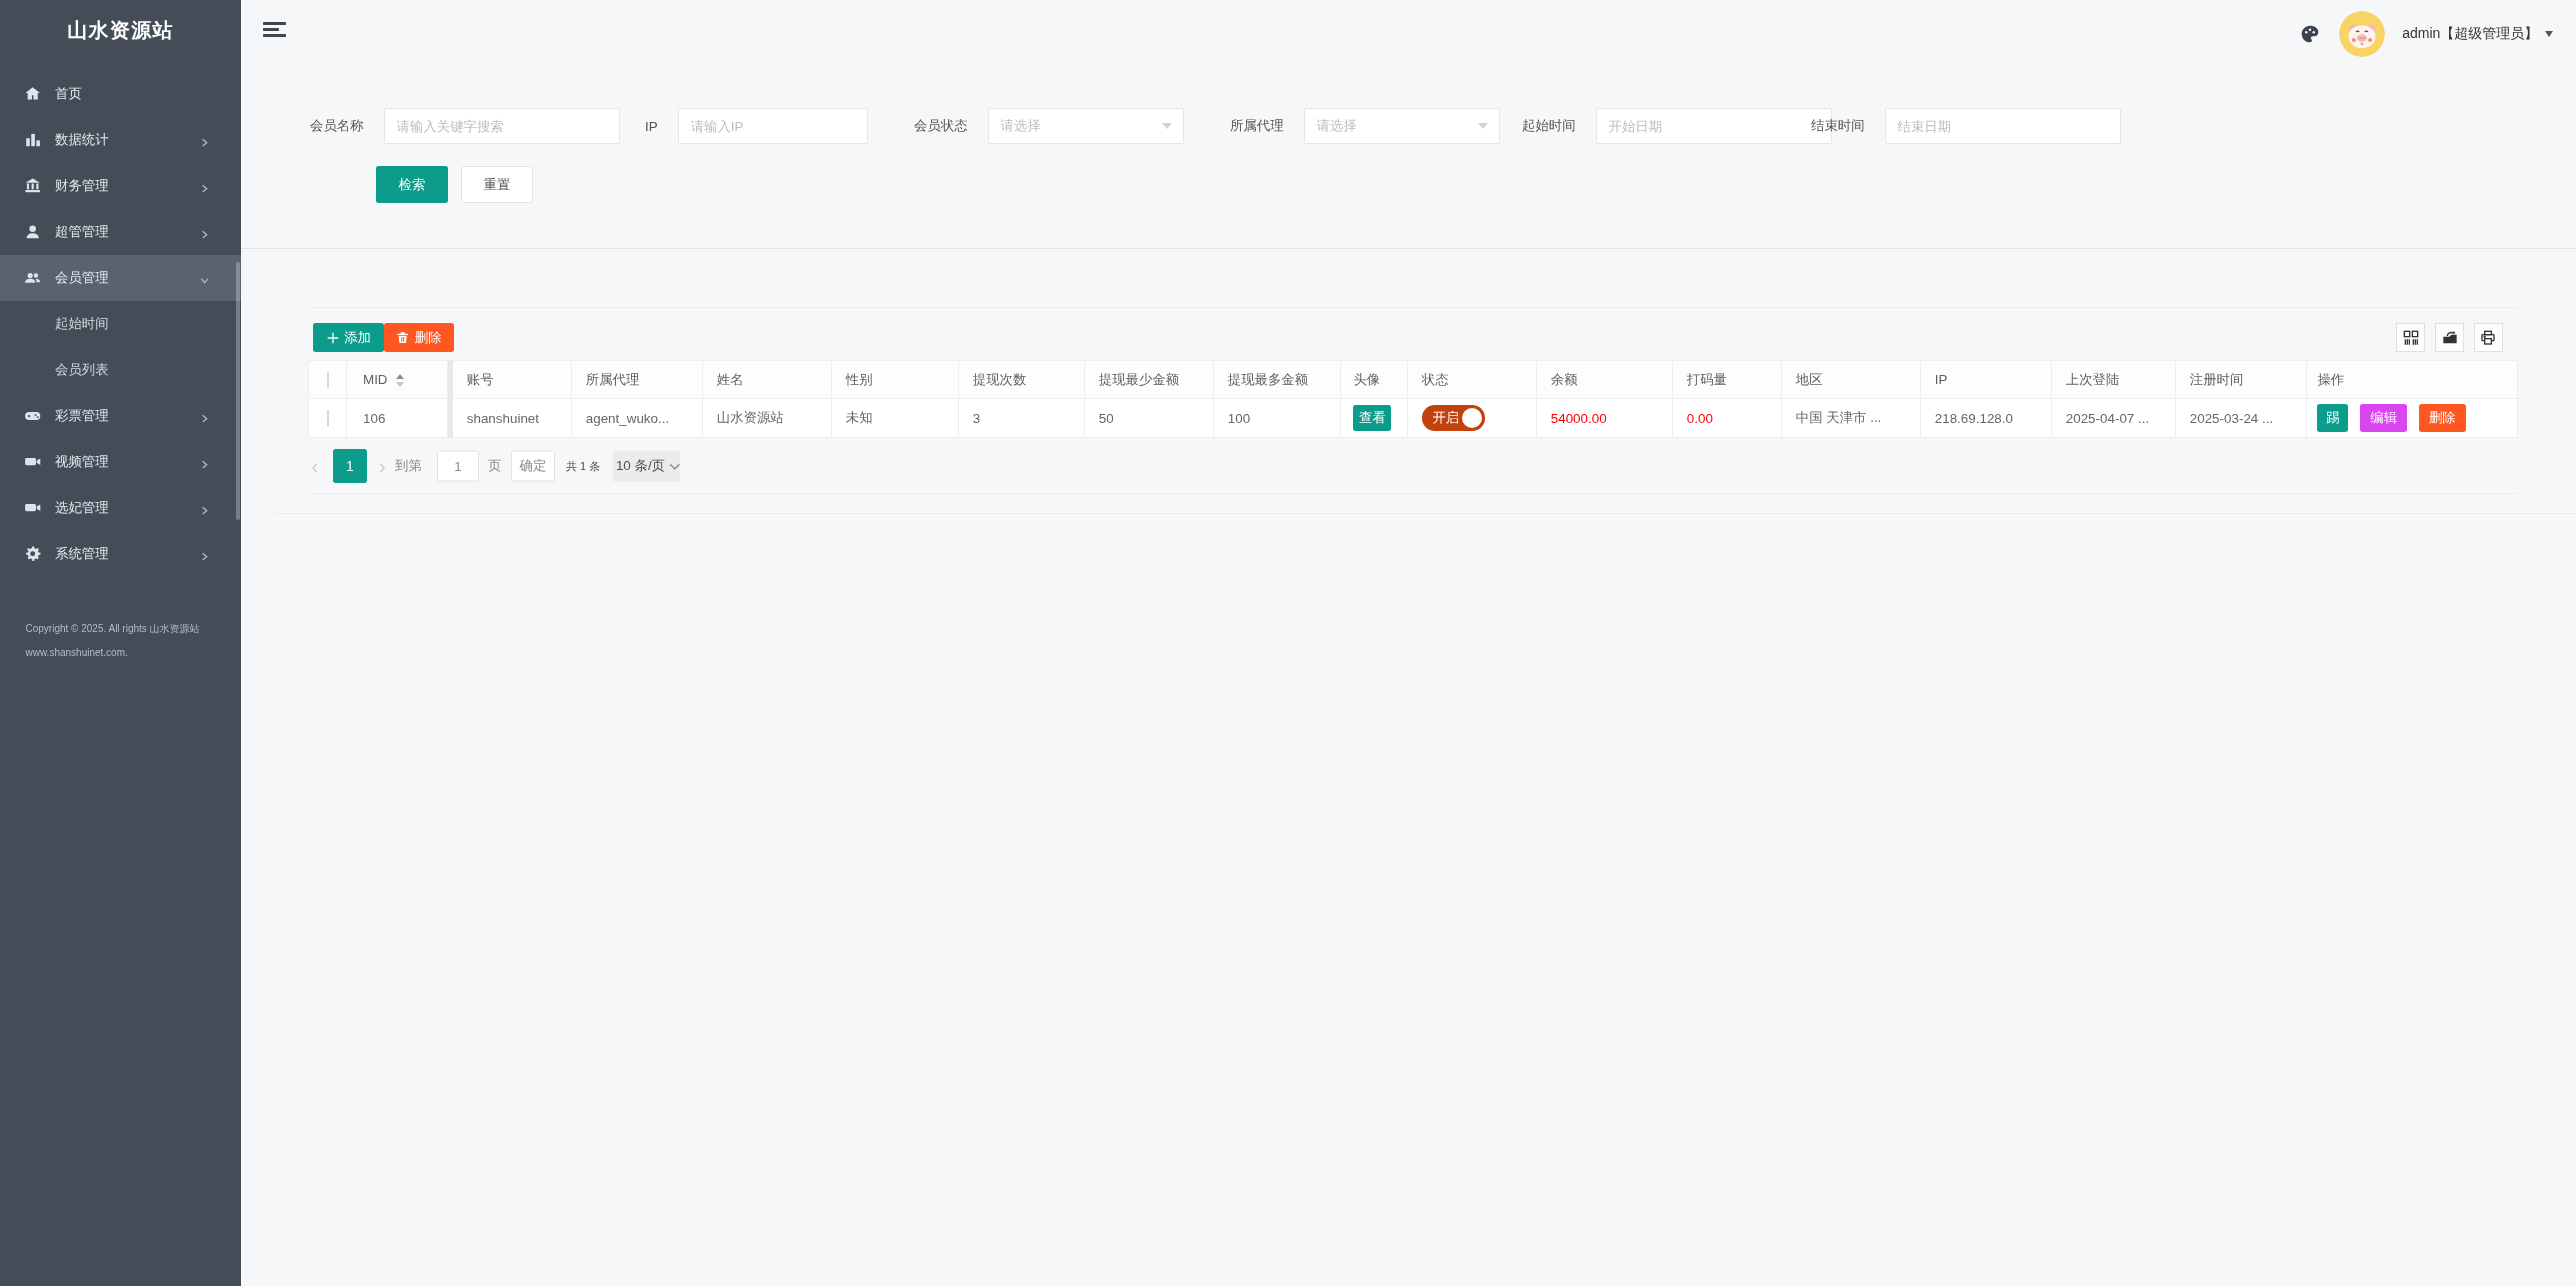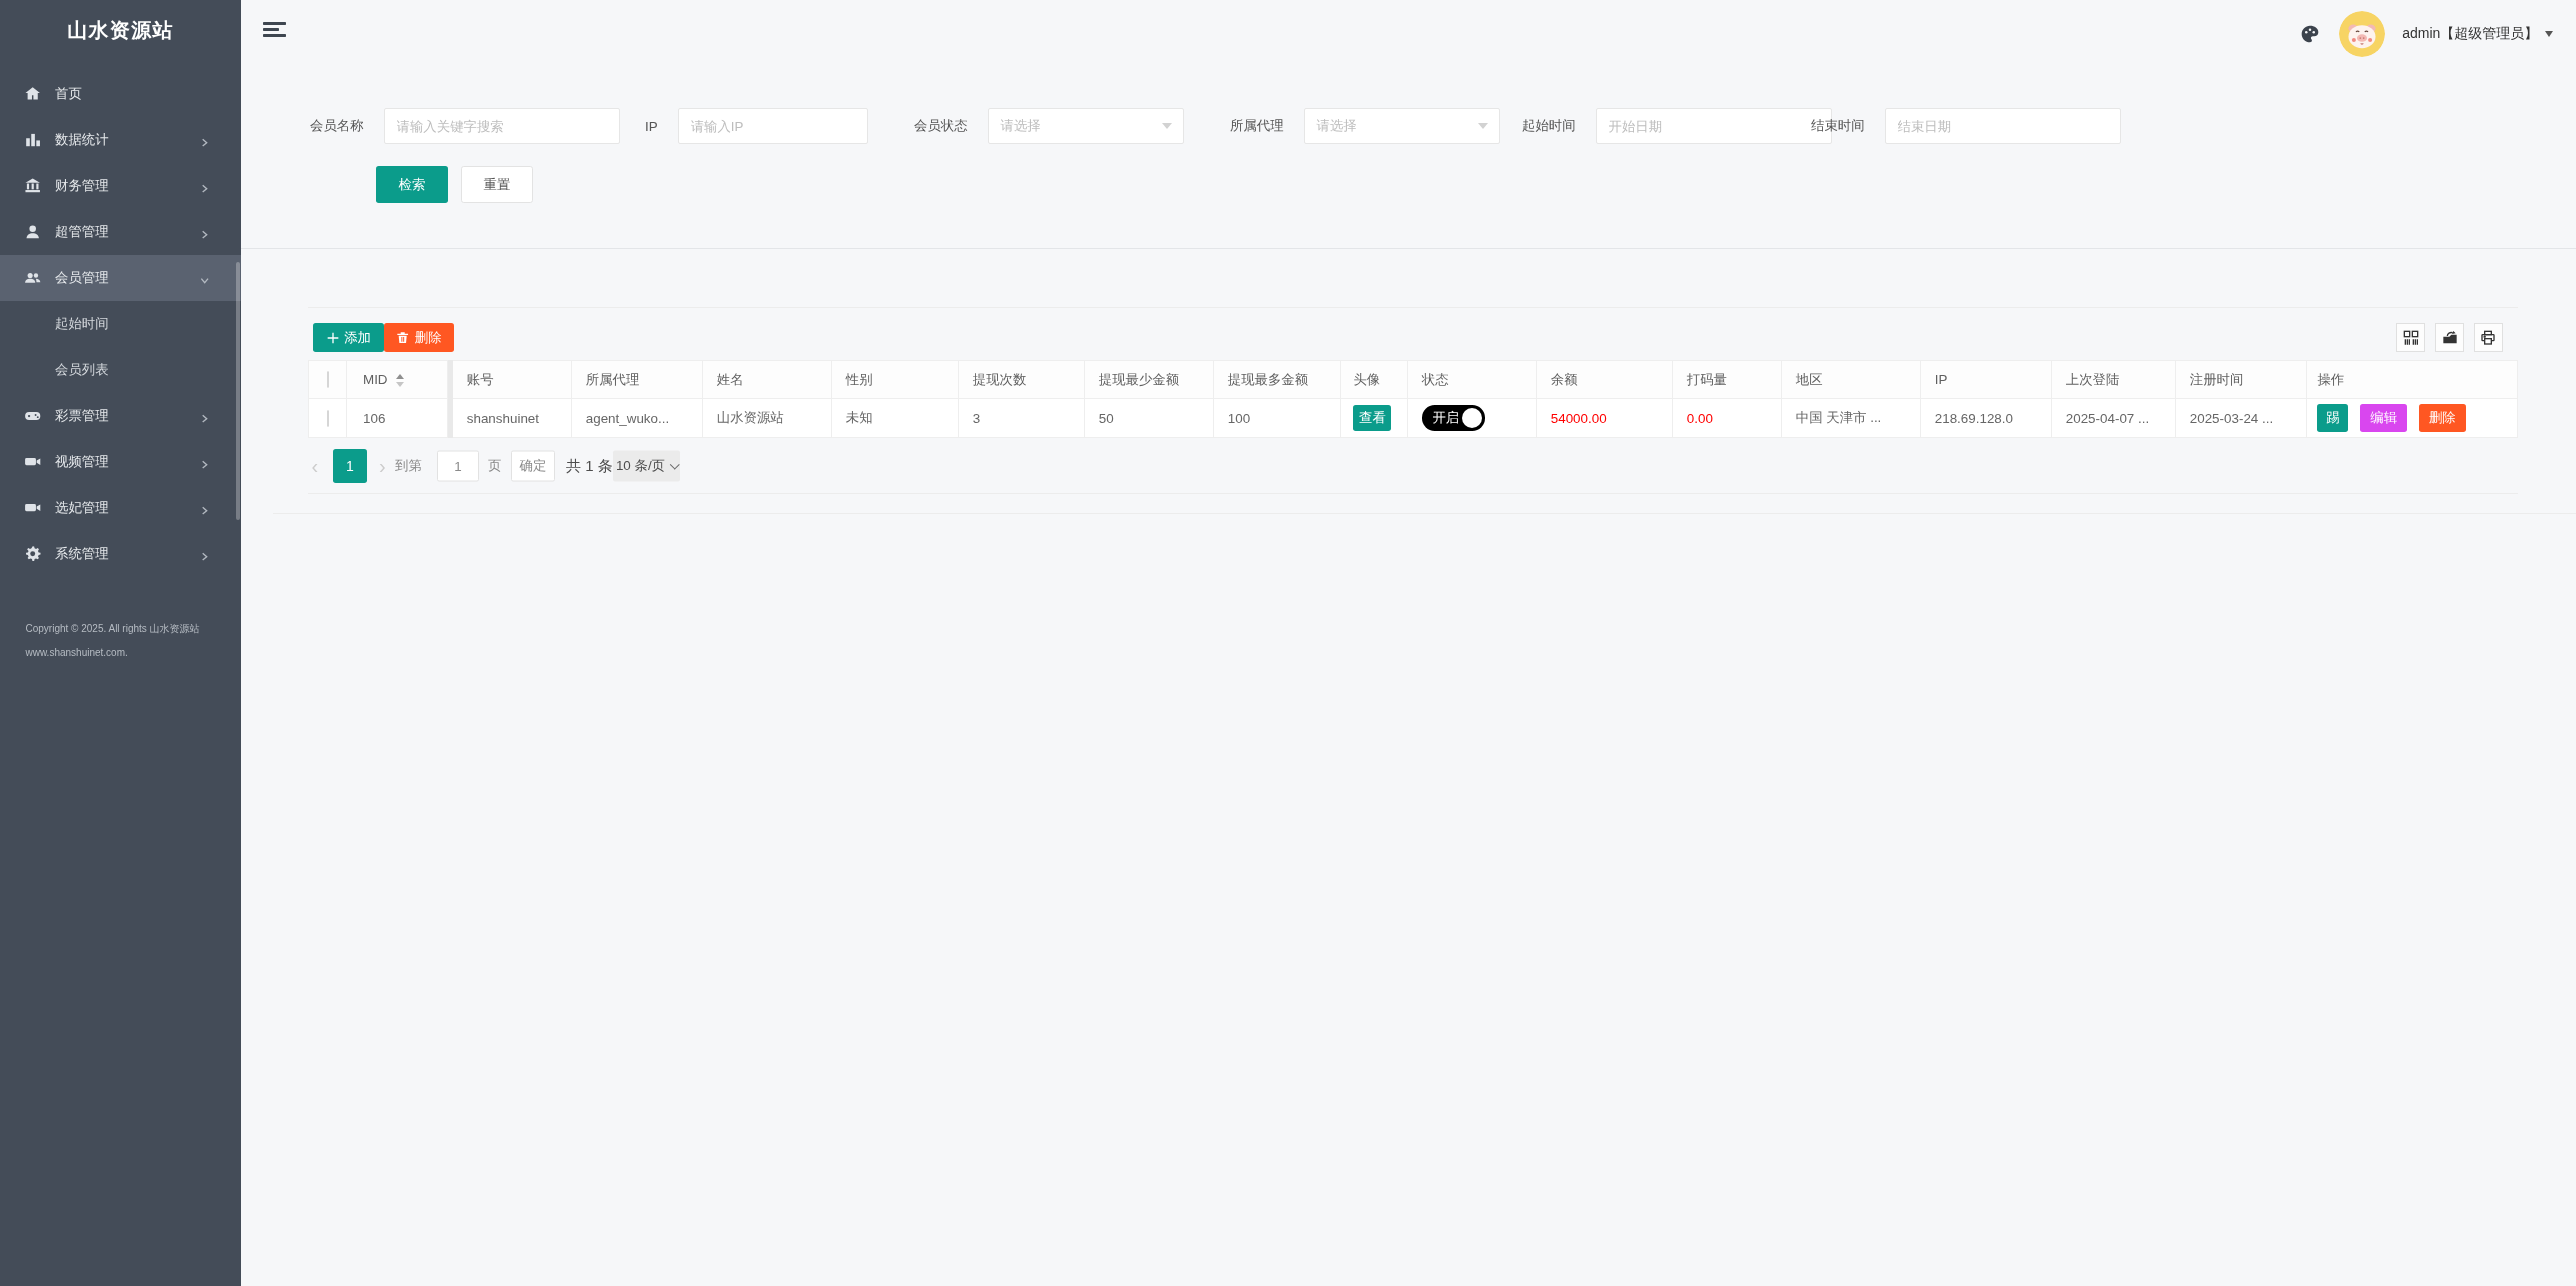--- a/index.html
+++ b/index.html
@@ -79,21 +79,21 @@
   .pagination { position:relative; height:55px; }
   .pg { position:absolute; top:50%; transform:translateY(-50%); display:flex; align-items:center; }
   .pg-prev { left:3.4px; color:#cccccc; font-size:20px; cursor:pointer; }
   .pg-cur { left:25px; width:34px; height:34px; border-radius:2.7px; color:#fff; justify-content:center; cursor:pointer; font-size:14px; }
   .pg-next { left:71px; color:#cccccc; font-size:20px; cursor:pointer; }
   .pg-text { color:#8a8a8a; font-size:13.4px; }
   .pg-goto-label { left:87px; }
   .pg-input { left:129px; width:42px; height:31px; border:0.7px solid #e2e2e2; border-radius:2px; background:#fff; justify-content:center; color:#8a8a8a; font-size:13.4px; }
   .pg-page { left:180px; }
   .pg-confirm { left:203px; width:44px; height:31px; border:0.7px solid #e2e2e2; border-radius:2px; background:#fff; justify-content:center; color:#8a8a8a; font-size:13.4px; cursor:pointer; }
-  .pg-total { left:258px; color:#4d4d4d; font-size:15px; }
+  .pg-total { left:258px; color:#4d4d4d; font-size:11px; }
   .pg-size { left:305px; width:67px; height:31px; background:#ebebeb; border-radius:2px; justify-content:center; gap:5.4px; color:#4d4d4d; font-size:13.4px; cursor:pointer; }
   .pg-size .v-caret { width:6.7px; height:6.7px; border-right:1.3px solid #666; border-bottom:1.3px solid #666; transform:rotate(45deg) translateY(-2px); }
   .divider2 { position:absolute; left:32px; top:513px; right:0; height:1.3px; background:#ececec; }
 </style>
 </head>
 <body>
 
 <div class="sidebar">
   <div class="side-title">山水资源站</div>
   <div class="menu">
@@ -414,21 +414,21 @@
           <td>agent_wuko...</td>
           <td>山水资源站</td>
           <td>未知</td>
           <td>3</td>
           <td>50</td>
           <td>100</td>
           <td style="padding-left:12px;">
             <span class="chip chip-view" style="background:#0b9c8b;">查看</span>
           </td>
           <td>
-            <span class="switch" style="background:#000000;">
+            <span class="switch" style="background:#c2410c;">
               <span class="sw-label">开启</span>
               <span class="knob"></span>
             </span>
           </td>
           <td class="red">54000.00</td>
           <td class="red">0.00</td>
           <td>中国 天津市 ...</td>
           <td>218.69.128.0</td>
           <td>2025-04-07 ...</td>
           <td>2025-03-24 ...</td>

